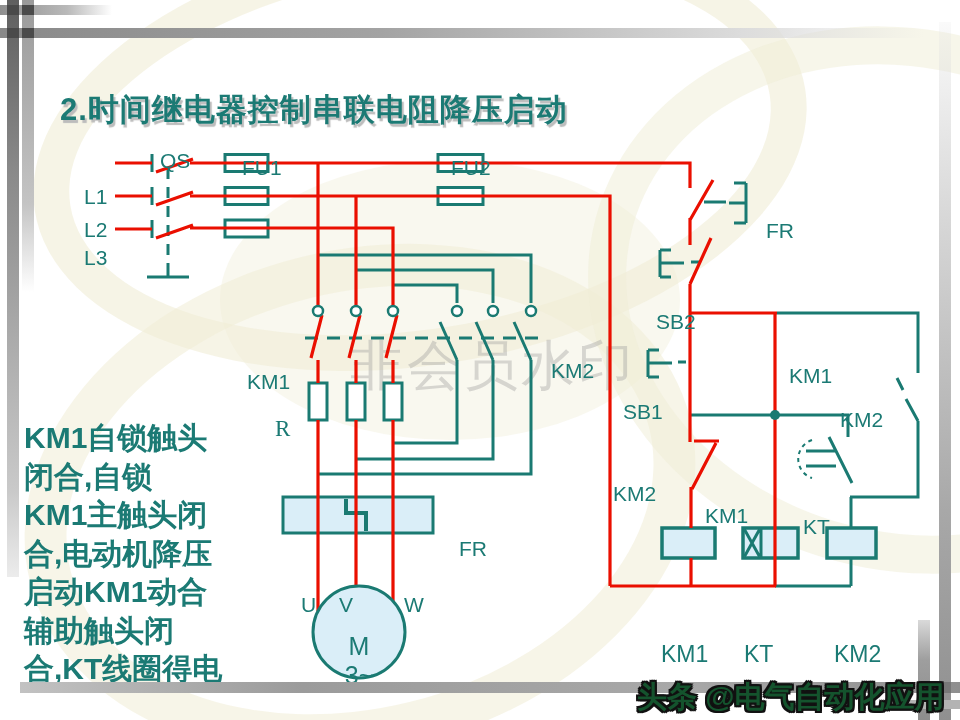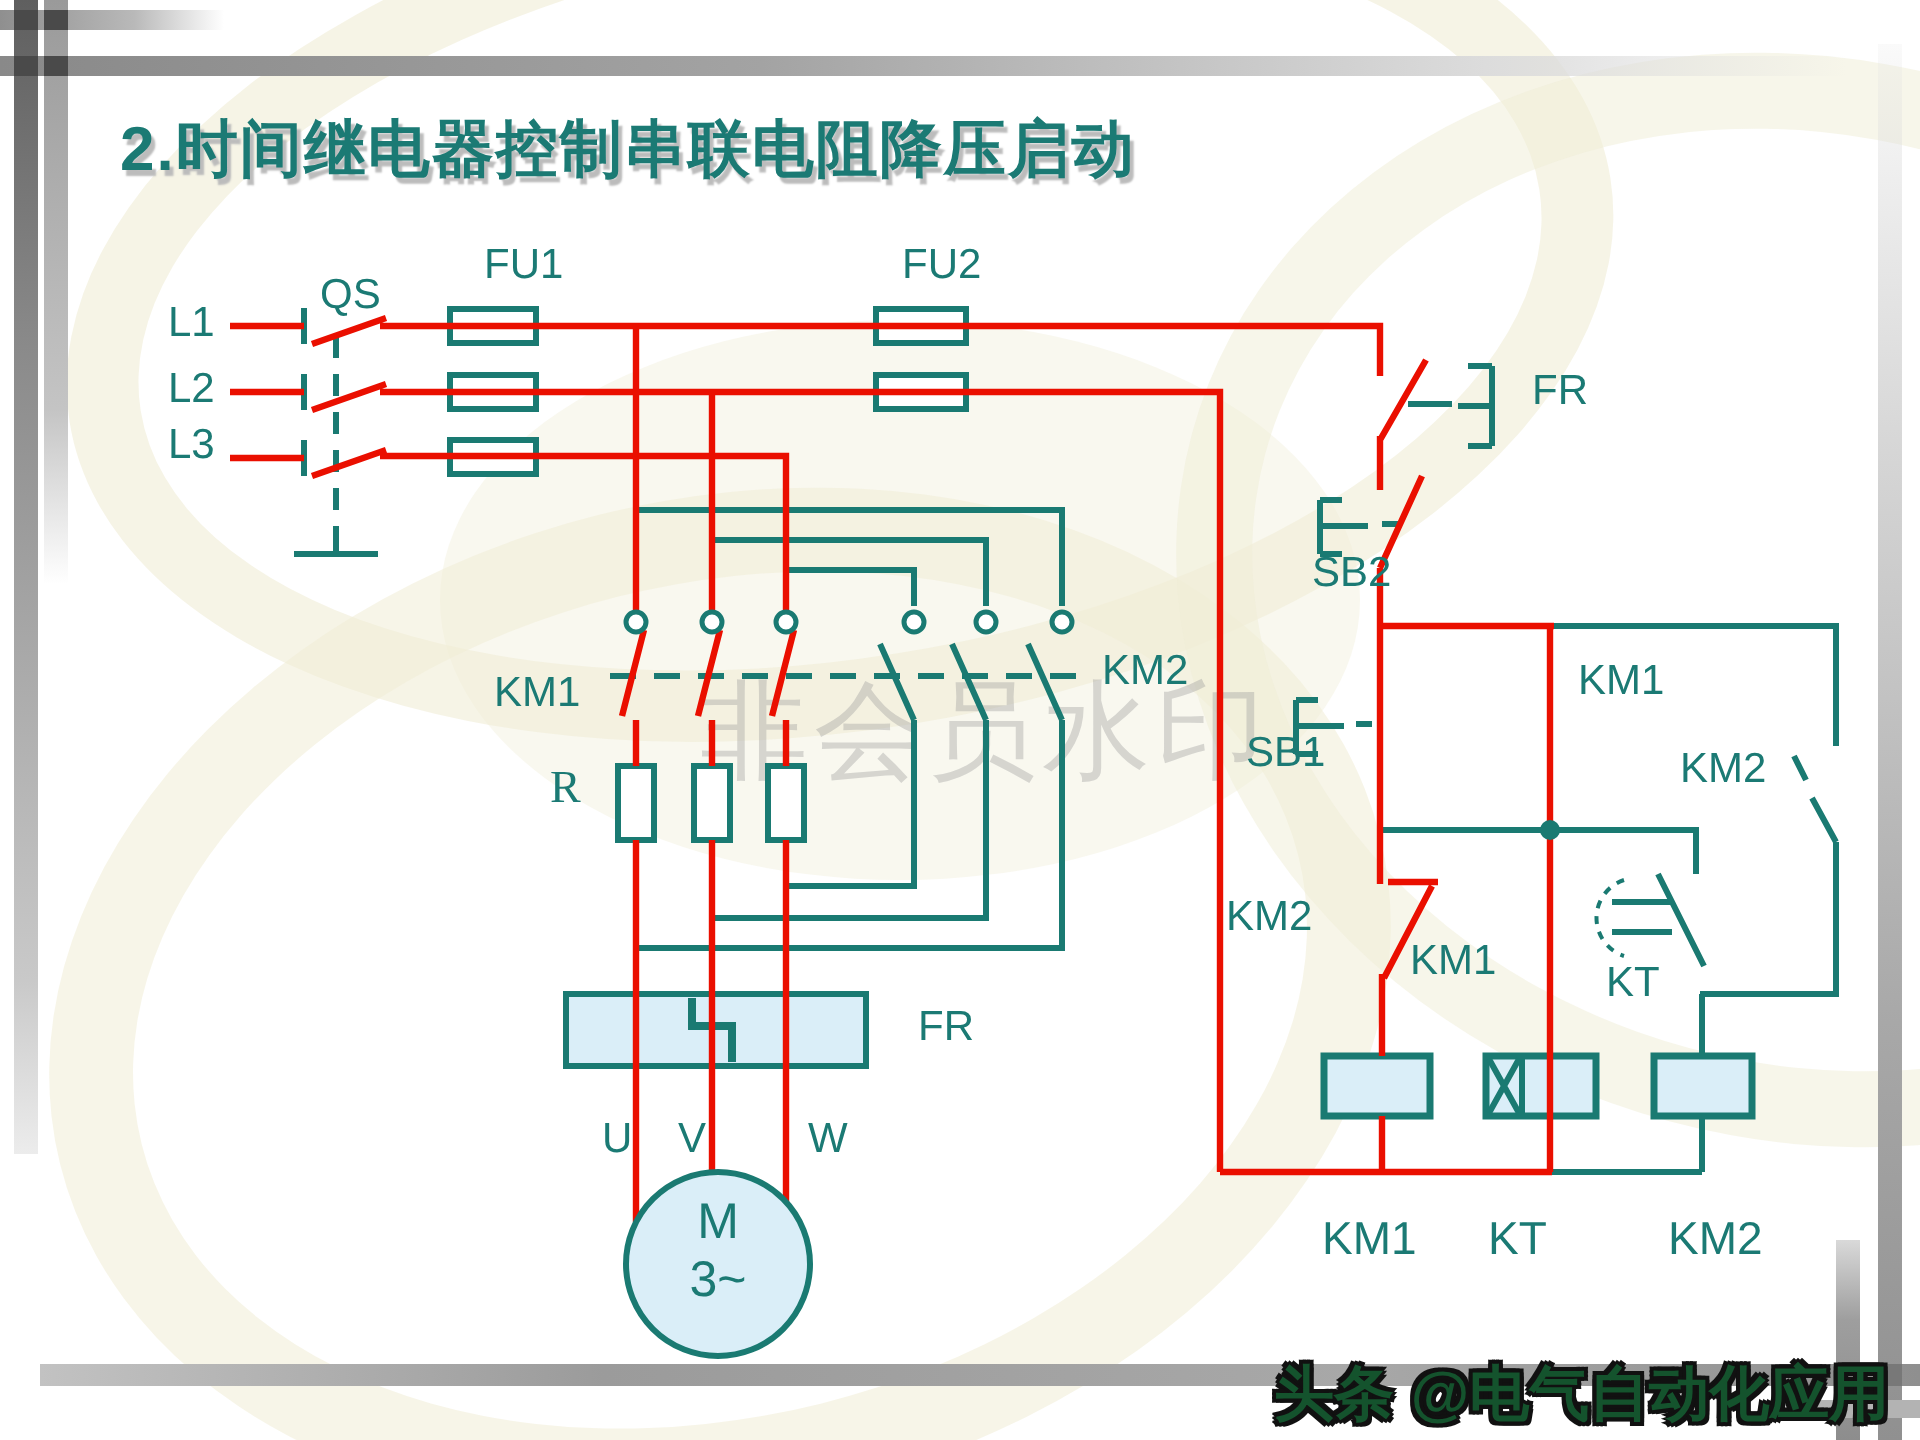--- a/index.html
+++ b/index.html
@@ -43,21 +43,21 @@
                          2px 2px 0 #111,-2px -2px 0 #111,2px -2px 0 #111,-2px 2px 0 #111;}
 
   
   svg.circuit{position:absolute;left:0;top:0;z-index:2;}
   .tl{stroke:var(--teal,#1a7a72);}
   .rd{stroke:var(--red,#ea0f00);}
   .nf{fill:none;}
   .fw{fill:#ffffff;}
   .fb{fill:var(--light_blue,#daeef8);}
   .tlf{fill:var(--teal,#1a7a72);stroke:none;}
-  .z1{z-index:1;} .z3{z-index:3;} .z4{z-index:4;} .z5{z-index:5;}
+  .z1{z-index:1;} .z3{z-index:3;margin-top:35px;} .z4{z-index:4;} .z5{z-index:5;}
 </style>
 </head>
 <body>
 
 <div class="stage">
 
   <div class="blob1"></div>
   <div class="ring ring1"></div>
   <div class="ring ring2"></div>
   <div class="ring ring3"></div>
@@ -133,25 +133,34 @@
         <circle cx="393" cy="311" r="5"></circle>
       <circle cx="457" cy="311" r="5"></circle>
         <circle cx="493" cy="311" r="5"></circle>
         <circle cx="531" cy="311" r="5"></circle>
     </g>
     <circle class="tlf" cx="775" cy="415" r="5"></circle>
   </svg>
 
   <div class="title z3">2.时间继电器控制串联电阻降压启动</div>
 
+  <div class="note z3">
+    <div>KM1自锁触头</div>
+    <div>闭合,自锁</div>
+    <div>KM1主触头闭</div>
+    <div>合,电动机降压</div>
+    <div>启动KM1动合</div>
+    <div>辅助触头闭</div>
+    <div>合,KT线圈得电</div>
+  </div>
 
   <div class="clabel z3" style="left:84px;top:151px">L1</div>
   <div class="clabel z3" style="left:84px;top:184px">L2</div>
   <div class="clabel z3" style="left:84px;top:212px">L3</div>
-  <div class="clabel z3" style="left:160px;top:137px">QS</div>
+  <div class="clabel z3" style="left:160px;top:115px">QS</div>
   <div class="clabel z3" style="left:242px;top:122px">FU1</div>
   <div class="clabel z3" style="left:451px;top:122px">FU2</div>
   <div class="clabel z3" style="left:247px;top:336px">KM1</div>
   <div class="clabel z3" style="left:551px;top:325px">KM2</div>
   <div class="clabel serif z3" style="left:275px;top:382px">R</div>
   <div class="clabel z3" style="left:459px;top:503px">FR</div>
   <div class="clabel z3" style="left:301px;top:559px">U</div>
   <div class="clabel z3" style="left:339px;top:559px">V</div>
   <div class="clabel z3" style="left:404px;top:559px">W</div>
   <div class="motor-text z3">

